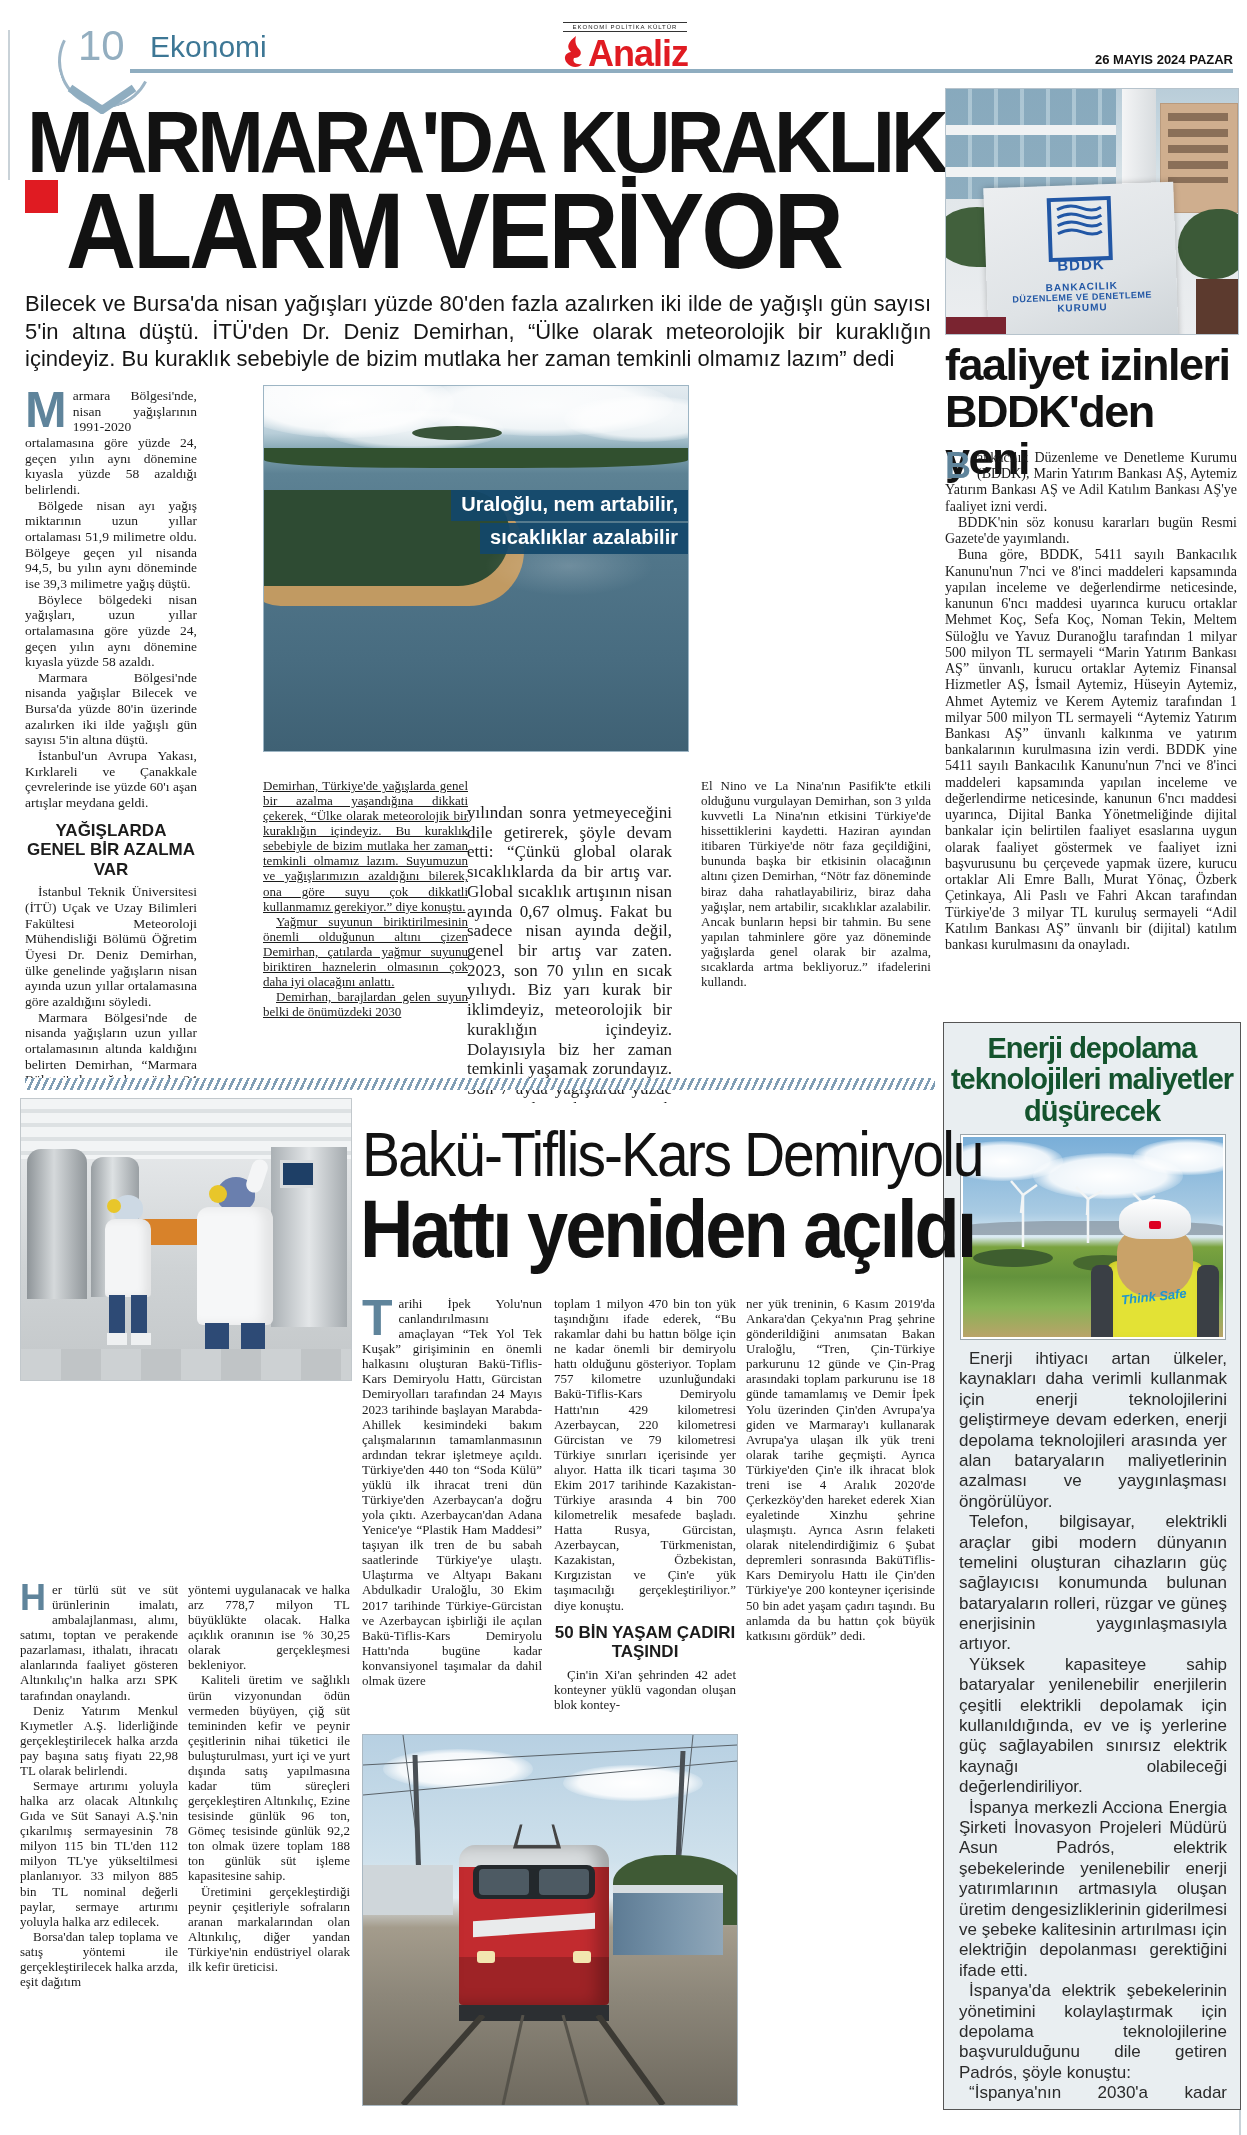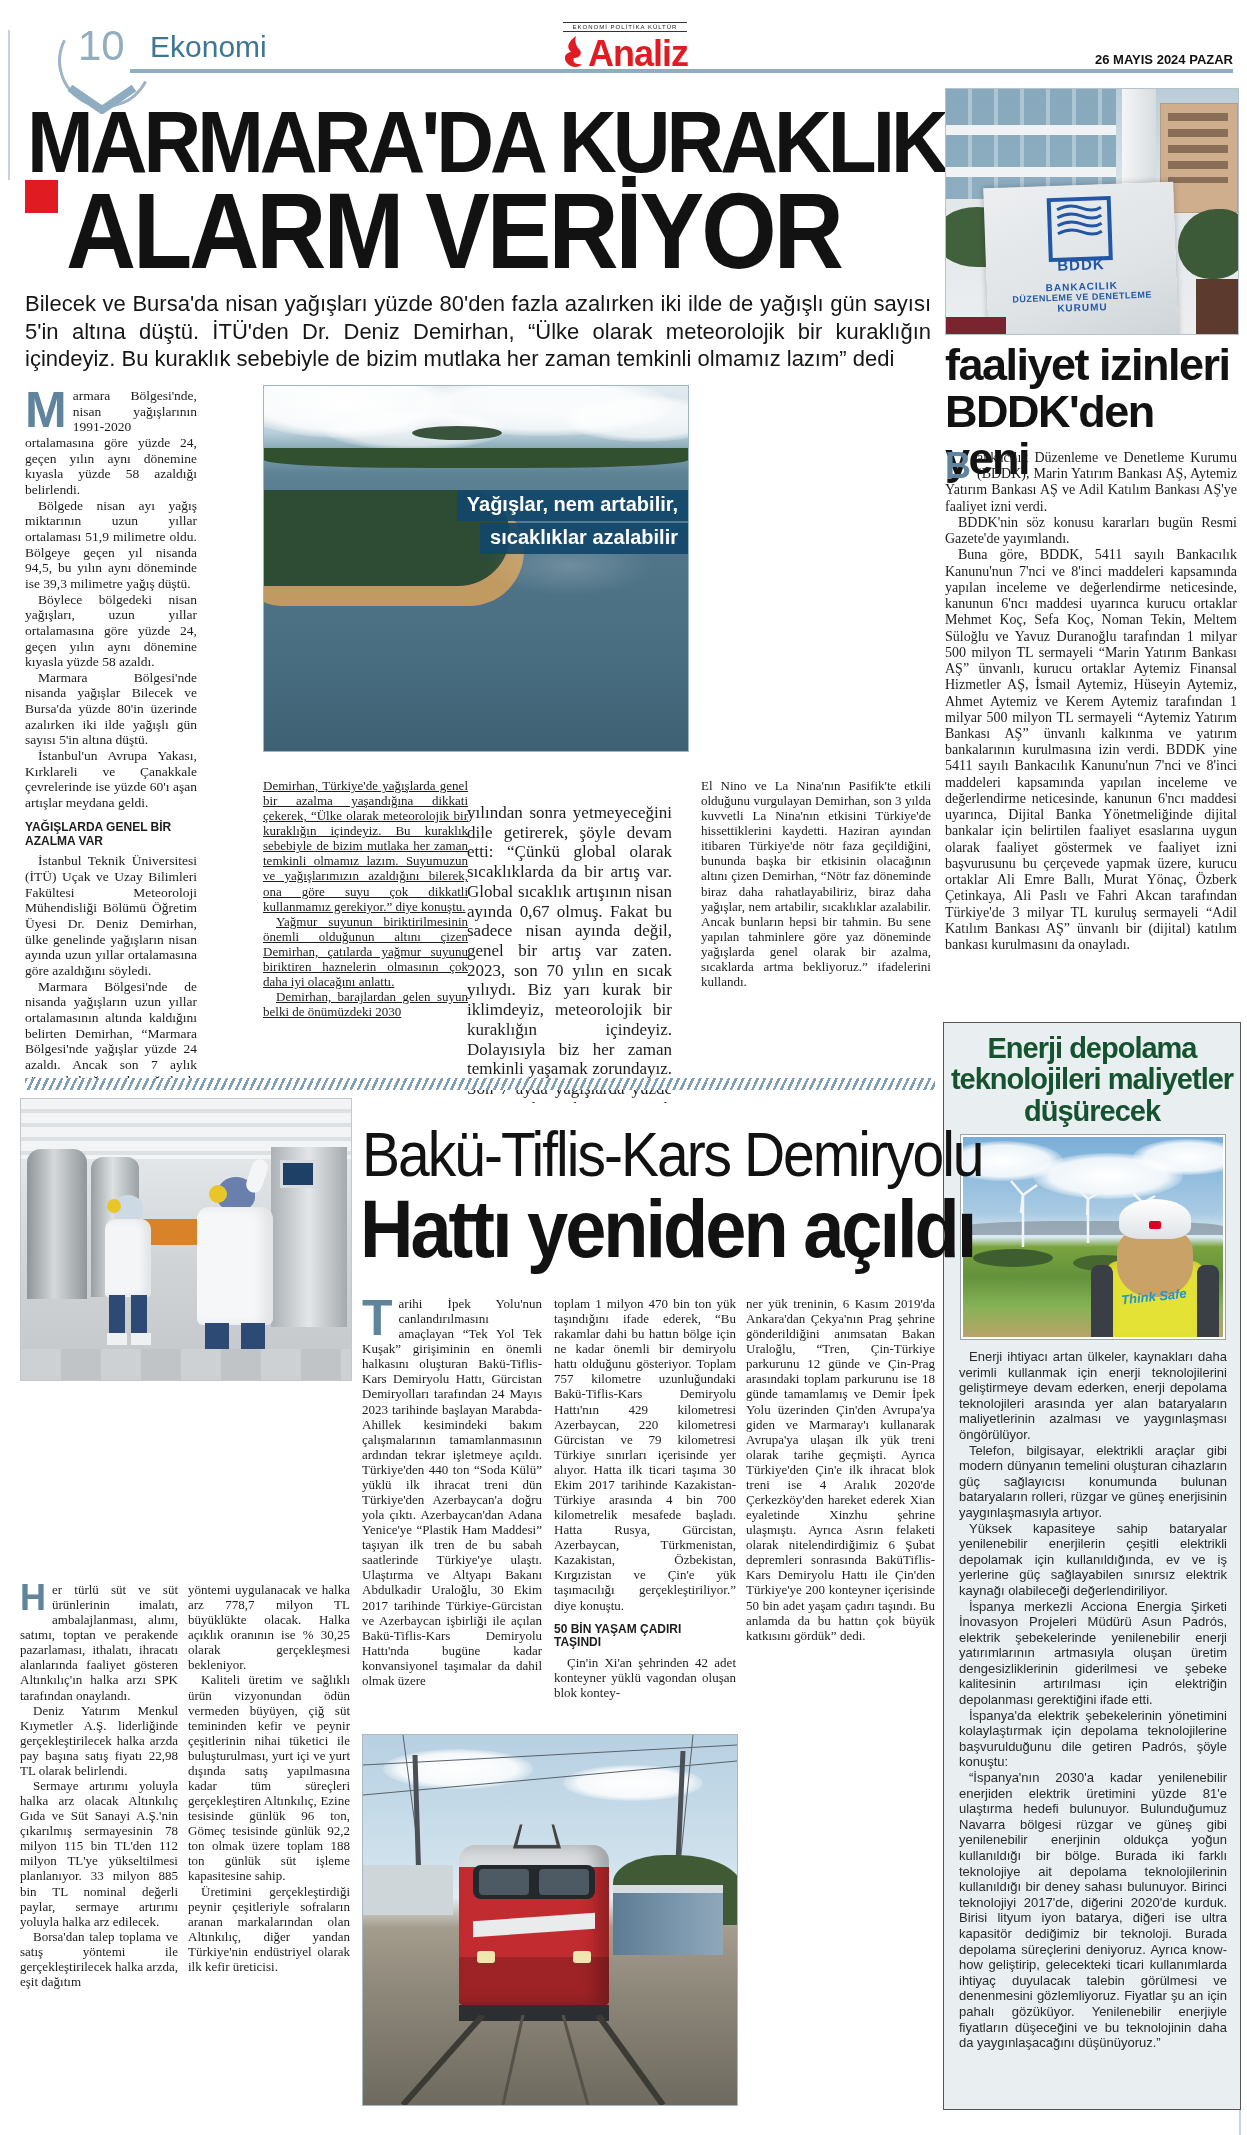--- a/index.html
+++ b/index.html
@@ -7,21 +7,21 @@
         font-family:"Liberation Serif","DejaVu Serif",serif;color:#1a1a1a;}
   .abs{position:absolute;}
   .sans{font-family:"Liberation Sans","DejaVu Sans",sans-serif;}
   .body-col{font-size:13.5px;line-height:1.16;text-align:justify;overflow:hidden;color:#1c1c1c;}
   .body-col p{margin:0;text-indent:13px;}
   .body-col p.first{text-indent:0;}
   .dropcap{float:left;font-family:"Liberation Sans","DejaVu Sans",sans-serif;font-weight:800;
            color:#5f849b;font-size:50px;line-height:.8;margin:2px 6px 0 0;}
   .dropcap.small{font-size:36px;}
   .col-subhead{font-family:"Liberation Sans","DejaVu Sans",sans-serif;font-weight:800;
-               font-size:12px;line-height:1.15;margin:10px 0 5px;text-indent:0 !important;text-align:left;}
+               font-size:17px;line-height:1.15;margin:10px 0 5px;text-indent:0 !important;text-align:center;}
   .hatch{background:repeating-linear-gradient(115deg,#7f9db4 0 2.5px,#ffffff 2.5px 6.5px);}
   .headline{font-family:"Liberation Sans","DejaVu Sans",sans-serif;font-weight:800;color:#121212;
             white-space:nowrap;transform:scale(1,1.1);transform-origin:top left;}
   .photo{overflow:hidden;}
   .cloud{position:absolute;background:radial-gradient(ellipse at center,#ffffff 0%,rgba(255,255,255,.85) 55%,rgba(255,255,255,0) 75%);border-radius:50%;}
   .caption-line{display:block;}
   .caption-line span{display:inline-block;background:rgba(18,71,107,.93);color:#fff;
       font-family:"Liberation Sans","DejaVu Sans",sans-serif;font-weight:700;font-size:20px;
       padding:3px 10px 5px;}
 </style>
@@ -66,21 +66,21 @@
     <div class="cloud" style="left:-30px;top:-18px;width:220px;height:70px;"></div>
     <div class="cloud" style="left:150px;top:-10px;width:260px;height:60px;opacity:.9;"></div>
     <div class="cloud" style="left:300px;top:10px;width:160px;height:46px;opacity:.8;"></div>
     <div class="cloud" style="left:60px;top:24px;width:180px;height:40px;opacity:.7;"></div>
     <div class="abs" style="left:0;top:62px;width:424px;height:20px;background:#31502f;border-radius:0 0 40% 40%;"></div>
     <div class="abs" style="left:-20px;top:110px;width:280px;height:110px;background:#c19a62;border-radius:0 60px 60px 40px;"></div>
     <div class="abs" style="left:-20px;top:104px;width:266px;height:96px;background:#2e4b33;border-radius:0 60px 70px 30px;"></div>
     <div class="abs" style="left:148px;top:40px;width:90px;height:14px;background:#39543a;border-radius:50%;"></div>
     <div class="abs" style="left:220px;top:150px;width:170px;height:60px;background:radial-gradient(ellipse,rgba(255,255,255,.18),rgba(255,255,255,0) 70%);"></div>
     <div class="abs" style="right:0px;top:104px;text-align:right;">
-      <span class="caption-line"><span>Yağışlar, nem artabilir,</span></span>
+      <span class="caption-line"><span>Uraloğlu, nem artabilir,</span></span>
       <span class="caption-line" style="margin-top:2px;"><span>sıcaklıklar azalabilir</span></span>
     </div>
   </div>
 
   <div class="abs body-col" style="left:25px;top:388px;width:172px;height:692px;">
     <p class="first"><span class="dropcap">M</span><span>armara Bölgesi'nde, nisan yağışlarının 1991-2020 ortalamasına göre yüzde 24, geçen yılın aynı dönemine kıyasla yüzde 58 azaldığı belirlendi.</span></p>
     <p>Bölgede nisan ayı yağış miktarının uzun yıllar ortalaması 51,9 milimetre oldu. Bölgeye geçen yıl nisanda 94,5, bu yılın aynı döneminde ise 39,3 milimetre yağış düştü.</p>
     <p>Böylece bölgedeki nisan yağışları, uzun yıllar ortalamasına göre yüzde 24, geçen yılın aynı dönemine kıyasla yüzde 58 azaldı.</p>
     <p>Marmara Bölgesi'nde nisanda yağışlar Bilecek ve Bursa'da yüzde 80'in üzerinde azalırken iki ilde yağışlı gün sayısı 5'in altına düştü.</p>
     <p>İstanbul'un Avrupa Yakası, Kırklareli ve Çanakkale çevrelerinde ise yüzde 60'ı aşan artışlar meydana geldi.</p>
@@ -174,21 +174,21 @@
       <div class="abs" style="left:128px;top:64px;width:126px;height:140px;">
         <div class="abs" style="left:14px;top:60px;width:100px;height:84px;background:#e3e235;border-radius:14px 14px 0 0;box-shadow:inset 0 0 12px rgba(120,120,0,.35);"></div>
         <div class="abs" style="left:0px;top:64px;width:22px;height:80px;background:#3a3f45;border-radius:8px;"></div>
         <div class="abs" style="left:106px;top:64px;width:22px;height:80px;background:#3a3f45;border-radius:8px;"></div>
         <div class="abs" style="left:26px;top:26px;width:76px;height:70px;background:#c9a268;border-radius:36% 36% 45% 45%;"></div>
         <div class="abs" style="left:28px;top:-2px;width:72px;height:40px;background:linear-gradient(180deg,#ffffff,#dfe3e6);border-radius:50% 50% 30% 30%;"></div>
         <div class="abs" style="left:58px;top:20px;width:12px;height:8px;background:#d02;border-radius:2px;"></div>
         <div class="sans" style="position:absolute;left:30px;top:88px;font-size:13px;font-style:italic;font-weight:700;color:#1f96cf;transform:rotate(-6deg);">Think Safe</div>
       </div>
     </div>
-    <div class="abs sans" style="left:15px;top:326px;width:268px;height:752px;font-size:13px;line-height:1.2;color:#2a2a2a;text-align:justify;overflow:hidden;">
+    <div class="abs sans" style="left:15px;top:326px;width:268px;height:752px;font-size:17px;line-height:1.2;color:#2a2a2a;text-align:justify;overflow:hidden;">
       <p style="margin:0;text-indent:10px;">Enerji ihtiyacı artan ülkeler, kaynakları daha verimli kullanmak için enerji teknolojilerini geliştirmeye devam ederken, enerji depolama teknolojileri arasında yer alan bataryaların maliyetlerinin azalması ve yaygınlaşması öngörülüyor.</p>
       <p style="margin:0;text-indent:10px;">Telefon, bilgisayar, elektrikli araçlar gibi modern dünyanın temelini oluşturan cihazların güç sağlayıcısı konumunda bulunan bataryaların rolleri, rüzgar ve güneş enerjisinin yaygınlaşmasıyla artıyor.</p>
       <p style="margin:0;text-indent:10px;">Yüksek kapasiteye sahip bataryalar yenilenebilir enerjilerin çeşitli elektrikli depolamak için kullanıldığında, ev ve iş yerlerine güç sağlayabilen sınırsız elektrik kaynağı olabileceği değerlendiriliyor.</p>
       <p style="margin:0;text-indent:10px;">İspanya merkezli Acciona Energia Şirketi İnovasyon Projeleri Müdürü Asun Padrós, elektrik şebekelerinde yenilenebilir enerji yatırımlarının artmasıyla oluşan üretim dengesizliklerinin giderilmesi ve şebeke kalitesinin artırılması için elektriğin depolanması gerektiğini ifade etti.</p>
       <p style="margin:0;text-indent:10px;">İspanya'da elektrik şebekelerinin yönetimini kolaylaştırmak için depolama teknolojilerine başvurulduğunu dile getiren Padrós, şöyle konuştu:</p>
       <p style="margin:0;text-indent:10px;">“İspanya'nın 2030'a kadar yenilenebilir enerjiden elektrik üretimini yüzde 81'e ulaştırma hedefi bulunuyor. Bulunduğumuz Navarra bölgesi rüzgar ve güneş gibi yenilenebilir enerjinin oldukça yoğun kullanıldığı bir bölge. Burada iki farklı teknolojiye ait depolama teknolojilerinin kullanıldığı bir deney sahası bulunuyor. Birinci teknolojiyi 2017'de, diğerini 2020'de kurduk. Birisi lityum iyon batarya, diğeri ise ultra kapasitör dediğimiz bir teknoloji. Burada depolama süreçlerini deniyoruz. Ayrıca know-how geliştirip, gelecekteki ticari kullanımlarda ihtiyaç duyulacak talebin görülmesi ve denenmesini gözlemliyoruz. Fiyatlar şu an için pahalı gözüküyor. Yenilenebilir enerjiyle fiyatların düşeceğini ve bu teknolojinin daha da yaygınlaşacağını düşünüyoruz.”</p>
     </div>
   </div>
 
   <div class="abs photo" style="left:20px;top:1098px;width:330px;height:281px;background:linear-gradient(180deg,#eef0f1 0%,#dfe2e4 30%,#cfd3d5 60%,#c3c7c9 100%);border:1px solid #c2c8cc;">

